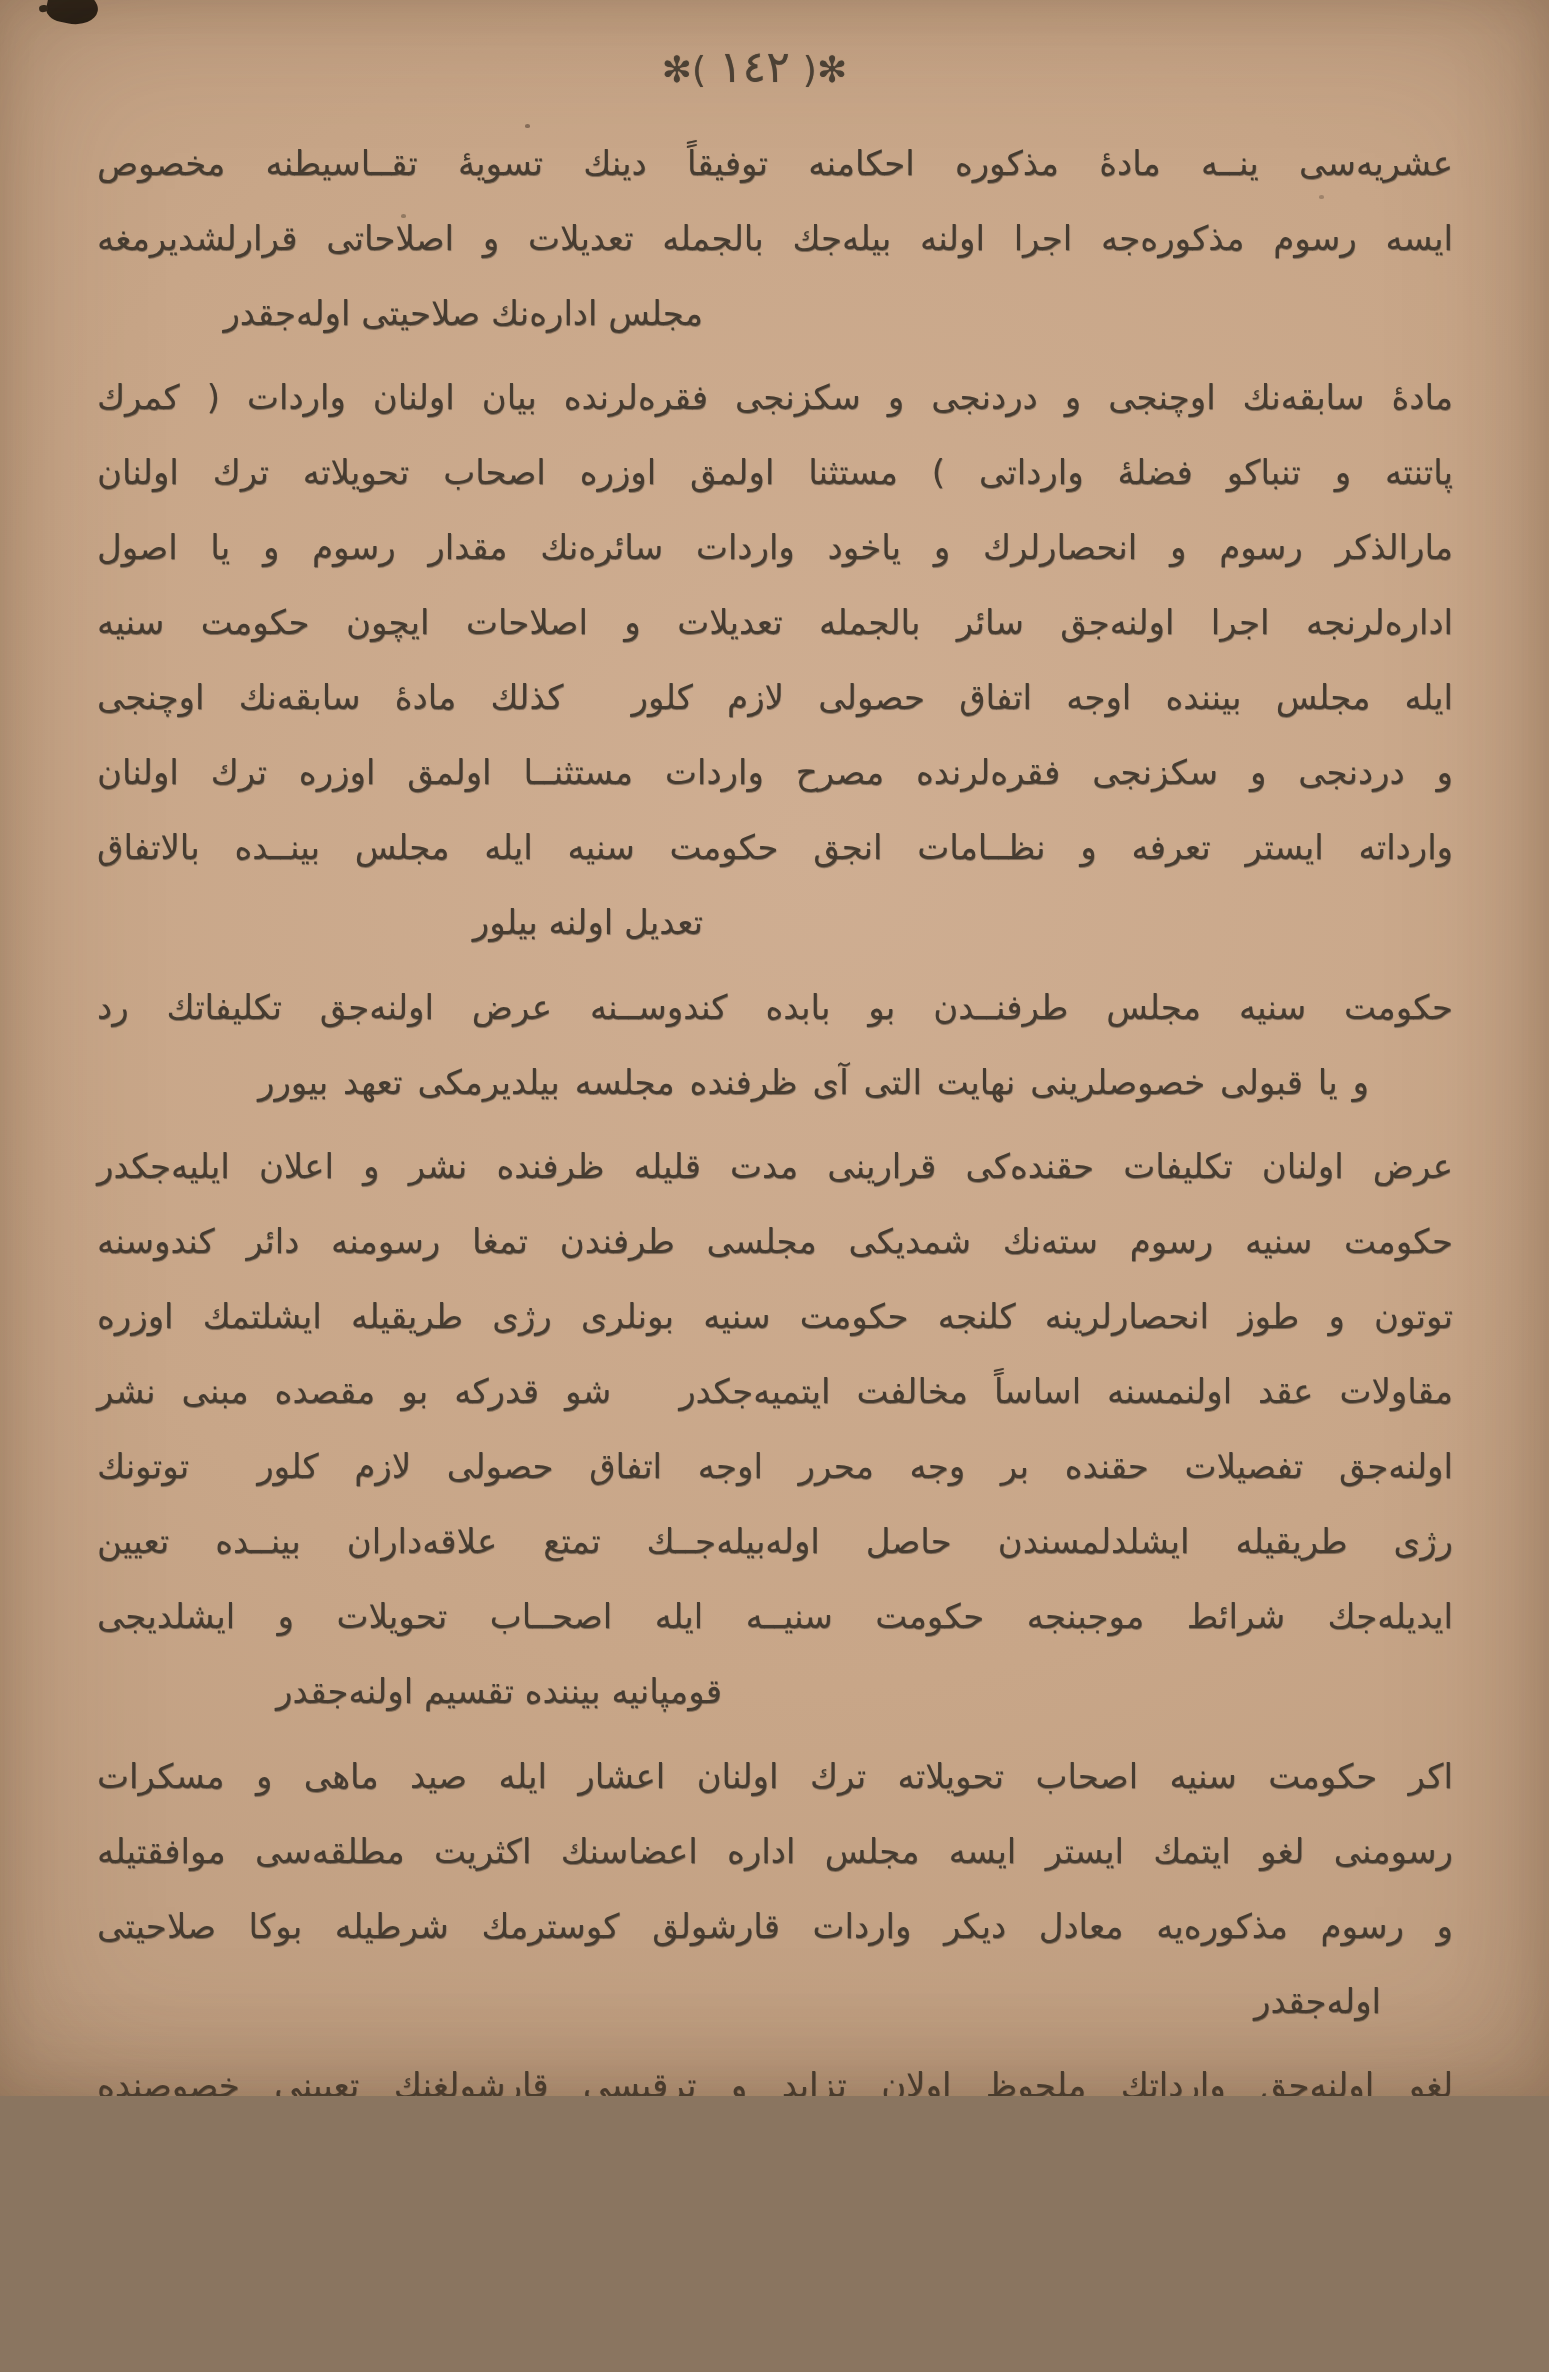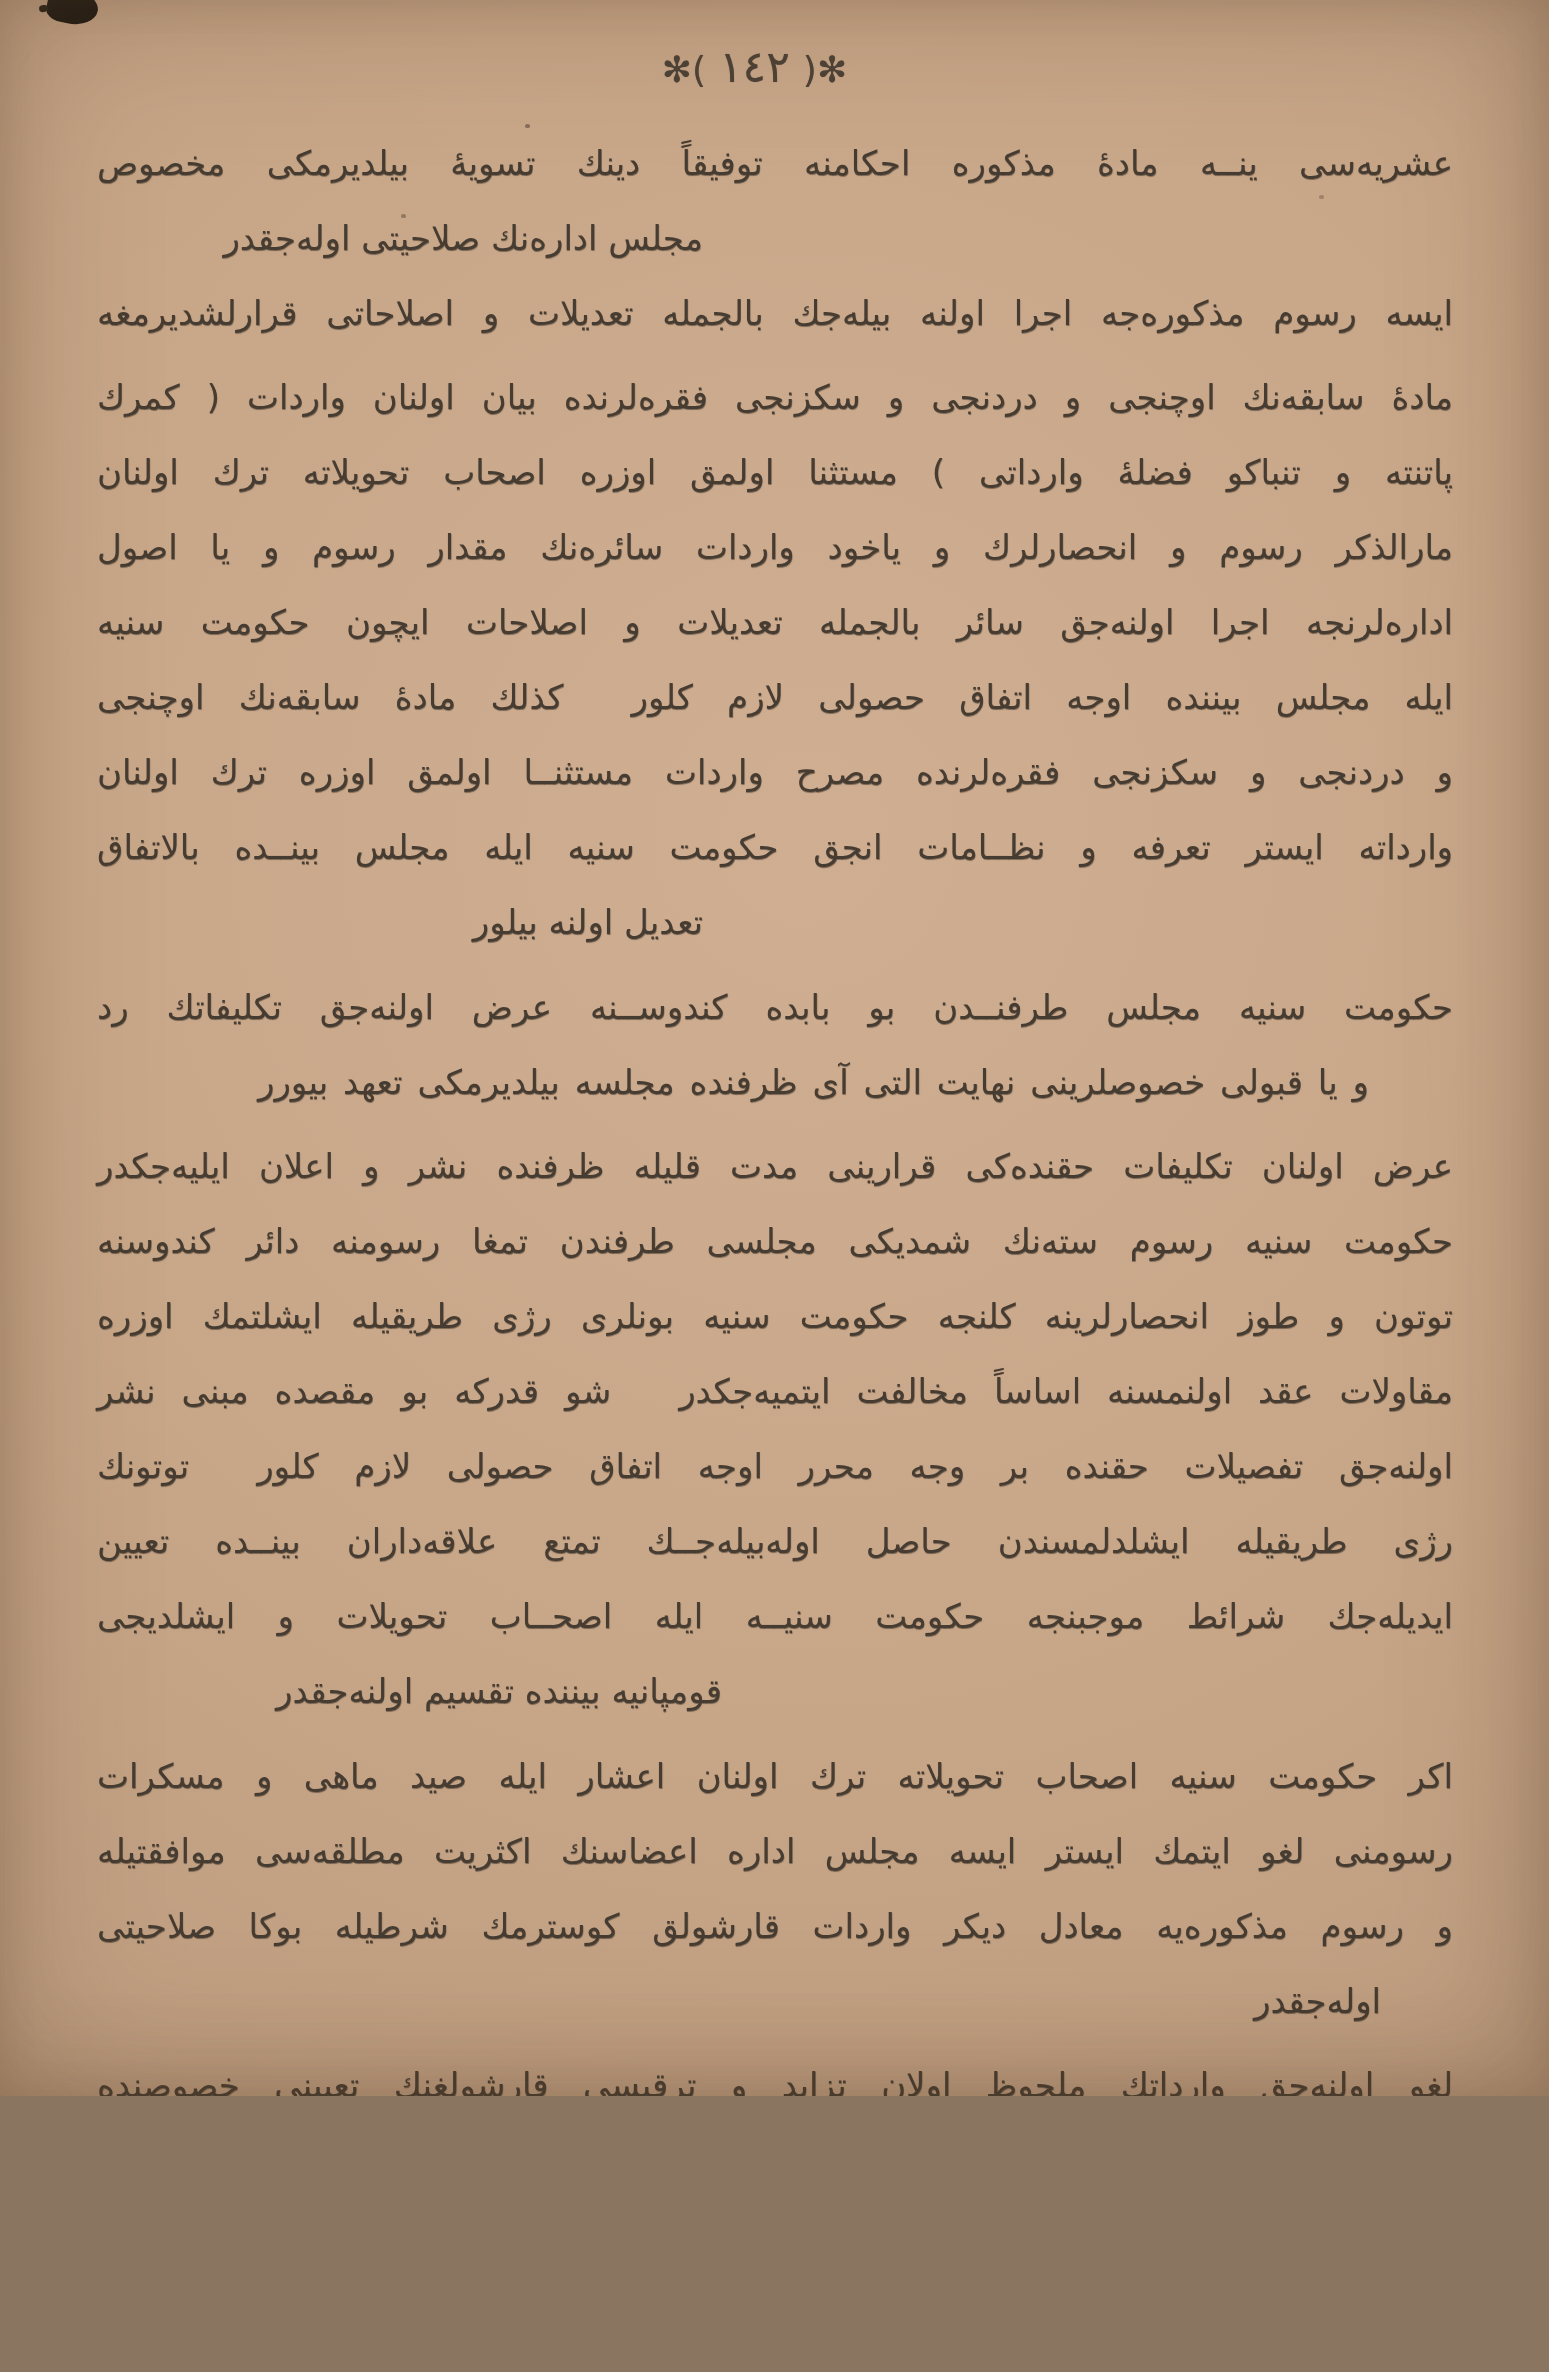--- a/index.html
+++ b/index.html
@@ -77,23 +77,23 @@
   <div class="ink-blob"></div>
   <div class="speck"></div>
 
   <div class="pagehead">
     <span class="fleuron">✻(</span><span class="num">١٤٢</span><span class="fleuron">)✻</span>
   </div>
 
   <div class="textblock">
 
     <div class="para">
-      <div class="line">عشریه‌سی ینــه مادهٔ مذكوره احكامنه توفیقاً دینك تسویهٔ بیلدیرمكی مخصوص</div>
+      <div class="line">عشریه‌سی ینــه مادهٔ مذكوره احكامنه توفیقاً دینك تسویهٔ تقــاسیطنه مخصوص</div>
+      <div class="line">ایسه رسوم مذكوره‌جه اجرا اولنه بیله‌جك بالجمله تعدیلات و اصلاحاتی قرارلشدیرمغه</div>
       <div class="line shortline" style="margin-right:750px;">مجلس اداره‌نك صلاحیتی اوله‌جقدر</div>
-      <div class="line">ایسه رسوم مذكوره‌جه اجرا اولنه بیله‌جك بالجمله تعدیلات و اصلاحاتی قرارلشدیرمغه</div>
     </div>
 
     <div class="para">
       <div class="line">مادهٔ سابقه‌نك اوچنجی و دردنجی و سكزنجی فقره‌لرنده بیان اولنان واردات ( كمرك</div>
       <div class="line">پاتنته و تنباكو فضلهٔ وارداتی ) مستثنا اولمق اوزره اصحاب تحویلاته ترك اولنان</div>
       <div class="line">مارالذكر رسوم و انحصارلرك و یاخود واردات سائره‌نك مقدار رسوم و یا اصول</div>
       <div class="line">اداره‌لرنجه اجرا اولنه‌جق سائر بالجمله تعدیلات و اصلاحات ایچون حكومت سنیه</div>
       <div class="line">ایله مجلس بیننده اوجه اتفاق حصولی لازم كلور  كذلك مادهٔ سابقه‌نك اوچنجی</div>
       <div class="line">و دردنجی و سكزنجی فقره‌لرنده مصرح واردات مستثنــا اولمق اوزره ترك اولنان</div>
       <div class="line">وارداته ایستر تعرفه و نظــامات انجق حكومت سنیه ایله مجلس بینــده بالاتفاق</div>

